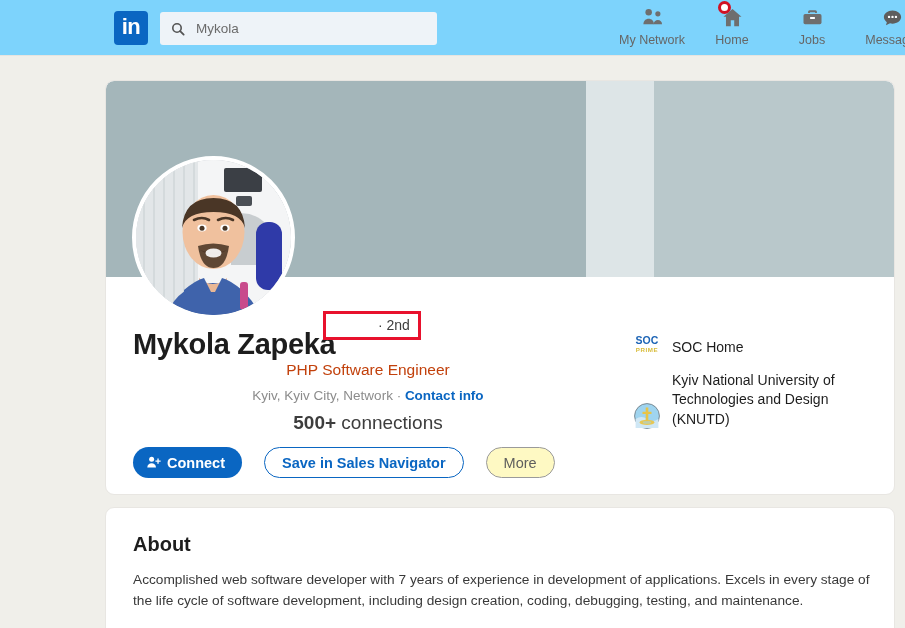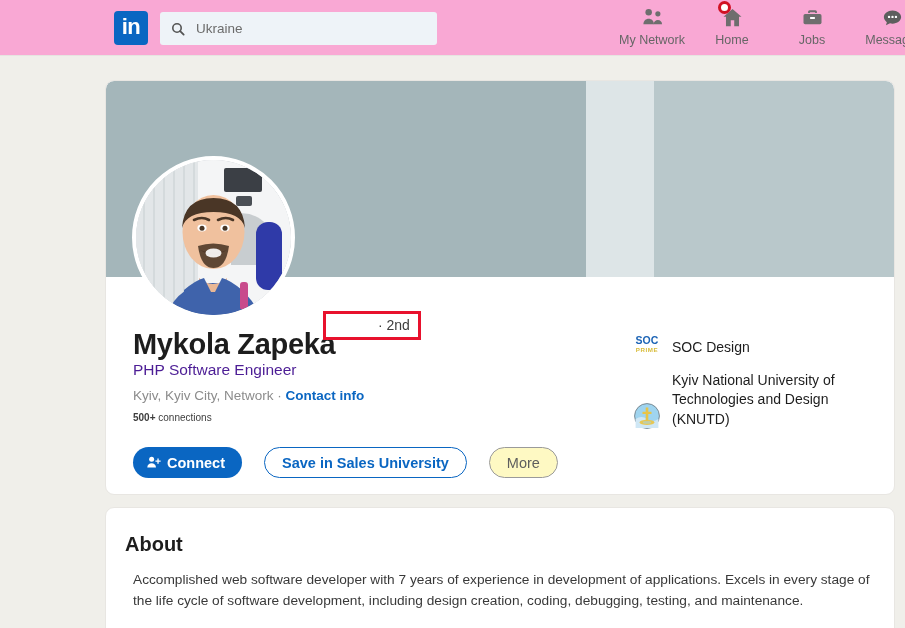--- a/index.html
+++ b/index.html
@@ -8,21 +8,21 @@
     overflow: hidden;
     background: #f0efea;
     font-family: "Liberation Sans", sans-serif;
     -webkit-font-smoothing: antialiased;
   }
 
   
   .header {
     position: absolute; top: 0; left: 0;
     width: 905px; height: 56px;
-    background: #f9a8d4;
+    background: #7dd3fc;
     border-bottom: 1px solid #e6e4e0;
     display: flex; align-items: center; padding-left: 12px;
   }
   .li-logo {
     position: absolute; left: 114px; top: 11px;
     width: 34px; height: 34px;
     background: #0a66c2;
     border-radius: 4px;
     display: flex; align-items: center; justify-content: center;
     color: #fff; font-weight: bold; font-size: 22px;
@@ -105,38 +105,38 @@
     position: absolute; left: 26px; top: 75px;
     width: 163px; height: 163px;
     border-radius: 50%;
     border: 4px solid #ffffff;
     overflow: hidden;
     background: #c8cdd0;
     z-index: 5;
   }
 
   .info {
-    position: absolute; left: 27px; top: 248px; width: 470px;
+    position: absolute; left: 27px; top: 248px; width: 470px; text-align: center;
   }
   .nameline { display: flex; align-items: baseline; position: relative; }
   .pname {
     font-size: 29px; color: #1d1d1d; font-weight: 600;
     letter-spacing: -0.3px; line-height: 1.05;
   }
   .degree-hl {
     position: absolute; left: 190px; top: -18px;
     border: 3px solid #e8112d;
     padding: 2px 8px 3px 4px;
     background: transparent;
   }
   .degree-txt { font-size: 14px; color: #3d3d3d; white-space: nowrap; margin-left: 48px; }
-  .headline { font-size: 15.5px; color: #4c1d95; margin-top: 2px; }
+  .headline { font-size: 15.5px; color: #c2410c; margin-top: 2px; }
   .locline { font-size: 13.5px; color: #8c8c8c; margin-top: 9px; }
   .locline .link { color: #0a66c2; font-weight: bold; cursor: pointer; }
-  .conns { font-size: 10px; color: #3d3d3d; margin-top: 9px; }
+  .conns { font-size: 19px; color: #3d3d3d; margin-top: 9px; }
   .conns b { font-weight: bold; }
 
   .btnrow {
     position: absolute; left: 27px; top: 366px;
     display: flex; align-items: center; gap: 22px;
   }
   .btn {
     height: 31px; border-radius: 16px;
     display: flex; align-items: center; justify-content: center;
     font-size: 14.5px; font-weight: bold; cursor: pointer;
@@ -146,40 +146,40 @@
   .btn-primary .pico { width: 15px; height: 15px; margin-right: 6px; }
   .btn-outline-blue { background: #fff; color: #0a66c2; border: 1.6px solid #0a66c2; }
   .btn-outline-gray { background: #fef9c3; color: #5e5e5e; border: 1.4px solid #9a9a9a; font-weight: normal; }
 
   .orgs { position: absolute; left: 528px; top: 250px; width: 250px; }
   .org { display: flex; align-items: flex-end; margin-bottom: 12px; }
   .org-logo { width: 26px; height: 26px; flex: none; margin-right: 12px; }
   .org-name { font-size: 14px; color: #1d1d1d; line-height: 1.38; padding-top: 2px; }
 
   .about-title {
-    position: absolute; left: 19px; top: 25px;
+    position: absolute; left: 27px; top: 25px;
     font-size: 20px; color: #1d1d1d; font-weight: 600;
   }
   .about-body {
     position: absolute; left: 27px; top: 62px; width: 740px;
     font-size: 13.7px; color: #393939; line-height: 1.52;
   }
 </style>
 </head>
 <body>
 
 <div class="header">
   <div class="li-logo">in</div>
 
   <div class="search-box">
     <svg class="search-icon" viewBox="0 0 24 24">
       <circle cx="10.5" cy="10.5" r="6.3" fill="none" stroke="#545454" stroke-width="2.4"></circle>
       <line x1="15.2" y1="15.2" x2="20.5" y2="20.5" stroke="#545454" stroke-width="2.7" stroke-linecap="round"></line>
     </svg>
-    <span class="search-ph">Ukraine</span>
+    <span class="search-ph">Mykola</span>
   </div>
 
   <div class="navwrap">
 
     <div class="nav-item">
       <div class="ico">
         <svg width="25" height="23" viewBox="0 0 24 24">
           <circle cx="8" cy="6.5" r="3.4" fill="#6e6e6e"></circle>
           <path d="M2.5 19 c0-3.4 2.5-5.6 5.5-5.6 s5.5 2.2 5.5 5.6 Z" fill="#6e6e6e"></path>
           <circle cx="17.6" cy="8.2" r="2.7" fill="#6e6e6e"></circle>
@@ -295,34 +295,34 @@
   <div class="btnrow">
     <div class="btn btn-primary">
       <svg class="pico" viewBox="0 0 24 24">
         <circle cx="9" cy="6.6" r="4" fill="#fff"></circle>
         <path d="M2 20 c0-4.1 3.1-6.8 7-6.8 s7 2.7 7 6.8 Z" fill="#fff"></path>
         <path d="M18.2 5.6 h2.1 v3.1 h3.1 v2.1 h-3.1 v3.1 h-2.1 v-3.1 h-3.1 V8.7 h3.1 Z" fill="#fff"></path>
       </svg>
       <span>Connect</span>
     </div>
     <div class="btn btn-outline-blue">
-      <span>Save in Sales University</span>
+      <span>Save in Sales Navigator</span>
     </div>
     <div class="btn btn-outline-gray">
       <span>More</span>
     </div>
   </div>
 
   <div class="orgs">
     <div class="org">
       <svg class="org-logo" viewBox="0 0 26 26">
         <text x="13" y="13" font-family="Liberation Sans, sans-serif" font-size="10.5" font-weight="bold" fill="#1b63b5" text-anchor="middle">SOC</text>
         <text x="13" y="21" font-family="Liberation Sans, sans-serif" font-size="6.2" font-weight="bold" fill="#d8bc3a" text-anchor="middle" letter-spacing="0.6">PRIME</text>
       </svg>
-      <div class="org-name">SOC Design</div>
+      <div class="org-name">SOC Home</div>
     </div>
     <div class="org">
       <svg class="org-logo" viewBox="0 0 26 26">
         <circle cx="13" cy="13" r="12.4" fill="#9fd4ef"></circle>
         <circle cx="13" cy="13" r="12.4" fill="none" stroke="#7a8a93" stroke-width="1"></circle>
         <path d="M1.6 16 q6 -4 11.4 0 q5.4 4 11.4 0 l0 9 -22.8 0 Z" fill="#cfe7f5"></path>
         <path d="M11.7 4.6 h2.6 v4.2 h3.2 v2.3 h-3.2 v7.4 h-2.6 v-7.4 H8.5 V8.8 h3.2 Z" fill="#e8c447"></path>
         <ellipse cx="13" cy="19.4" rx="7.4" ry="2.6" fill="#e8c447" opacity="0.92"></ellipse>
         <ellipse cx="13" cy="19.4" rx="4.2" ry="1.3" fill="#9fd4ef" opacity="0.55"></ellipse>
       </svg>

